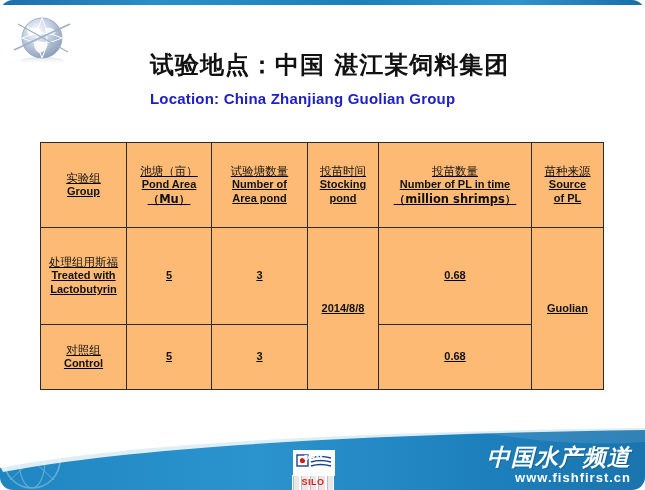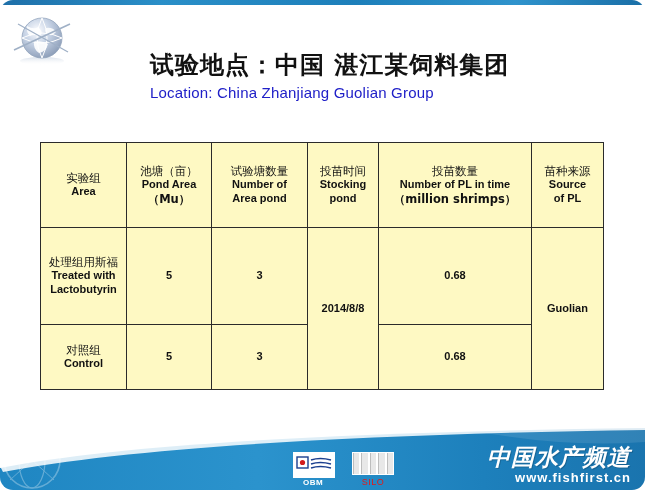--- a/index.html
+++ b/index.html
@@ -22,29 +22,30 @@
   .globe-wrap svg{display:block;}
 
   
   .title-block{position:absolute;left:150px;top:52px;width:460px;}
   .title-cn{
     font-size:24px;font-weight:bold;color:#111;letter-spacing:1px;
     line-height:1.15;white-space:nowrap;
     font-family:"DejaVu Sans","Liberation Sans",sans-serif;
   }
   .title-en{
-    font-size:15px;font-weight:normal;color:#2020c8;margin-top:4px;
+    font-size:15px;font-weight:bold;color:#2020c8;margin-top:10px;
     white-space:nowrap;letter-spacing:.2px;
   }
 
   
   .tbl-wrap{position:absolute;left:40px;top:142px;width:563px;height:245px;}
   table.data{
     border-collapse:collapse;width:563px;height:245px;table-layout:fixed;
-    background:#fef9c3;
+    background:#fdba74;
+    text-decoration:underline;
   }
   table.data td{
     border:1px solid #2b2b2b;
     text-align:center;vertical-align:middle;
     font-size:11px;font-weight:bold;color:#111;
     padding:2px 3px;line-height:1.25;
   }
   .cn{font-family:"DejaVu Sans","Liberation Sans",sans-serif;font-weight:normal;font-size:11.5px;}
   .cn.b{font-weight:bold;}
   .hdr{height:85px;}
@@ -56,42 +57,42 @@
   col.c3{width:96px;}
   col.c4{width:71px;}
   col.c5{width:153px;}
   col.c6{width:72px;}
 
   
   .footer{position:absolute;left:0;bottom:0;width:645px;height:62px;overflow:hidden;}
   .footer svg{position:absolute;left:0;top:0;}
   .footer-logos{
     position:absolute;left:290px;bottom:4px;height:36px;
-    display:flex;align-items:flex-end;gap:14px;
+    display:flex;align-items:flex-end;gap:14px;flex-direction:column;
   }
   .obm{width:46px;height:34px;position:relative;}
   .obm .box{
     position:absolute;left:3px;top:0;width:40px;height:24px;
     border:1.5px solid #fff;background:#1d7fba;
   }
   .obm .txt{
     position:absolute;left:0;bottom:-1px;width:46px;text-align:center;
     font-size:8px;font-weight:bold;color:#ffffff;letter-spacing:.5px;
   }
   .silo{width:46px;height:34px;position:relative;}
   .silo .bars{
     position:absolute;left:2px;top:0;width:42px;height:23px;
     background:#fff;
     display:flex;gap:2px;justify-content:center;align-items:stretch;padding:1px;
     box-sizing:border-box;
   }
   .silo .bars i{display:block;width:6px;background:#e8e8e8;border-left:1px solid #bdbdbd;}
   .silo .txt{
     position:absolute;left:0;bottom:-1px;width:46px;text-align:center;
-    font-size:9px;font-weight:normal;color:#e01b1b;letter-spacing:.5px;
+    font-size:9px;font-weight:bold;color:#e01b1b;letter-spacing:.5px;
   }
 
   .brand{
     position:absolute;right:14px;bottom:6px;text-align:right;line-height:1;
   }
   .brand .brand-cn{
     font-size:23px;font-weight:bold;color:#ffffff;letter-spacing:1px;
     font-family:Liberation Sans, sans-serif;
     font-style:italic;
     text-shadow:1px 1px 0 rgba(0,0,0,.18);
@@ -148,21 +149,21 @@
           <col class="c2">
           <col class="c3">
           <col class="c4">
           <col class="c5">
           <col class="c6">
       </colgroup>
       <tbody>
         <tr class="hdr">
           <td>
             <span class="line cn">实验组</span>
-            <span class="line">Area</span>
+            <span class="line">Group</span>
           </td>
           <td>
             <span class="line cn">池塘（亩）</span>
             <span class="line">Pond Area</span>
             <span class="line cn b">（Mu）</span>
           </td>
           <td>
             <span class="line cn">试验塘数量</span>
             <span class="line">Number of</span>
             <span class="line">Area pond</span>

